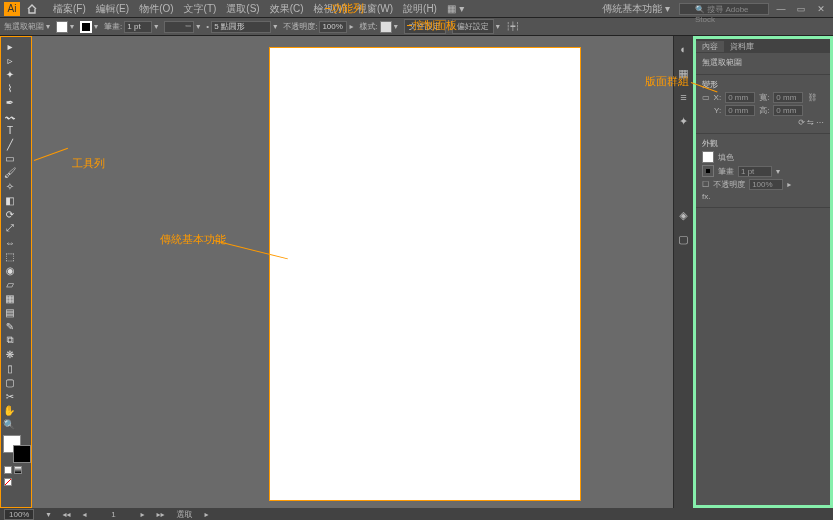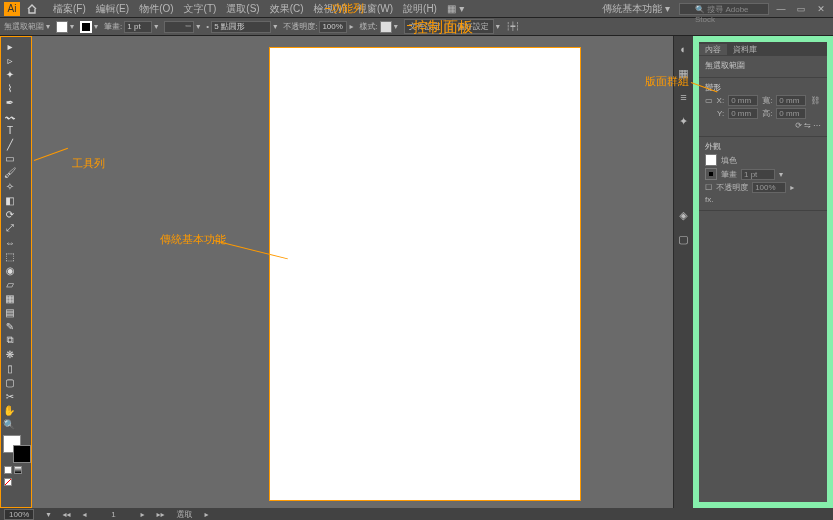--- a/index.html
+++ b/index.html
@@ -13,37 +13,37 @@
 .menubar .winbtn{width:16px;height:12px;display:flex;align-items:center;justify-content:center;cursor:pointer;font-size:9px}
 .label-menubar{position:absolute;left:331px;top:1px;color:#ff9a00;font-size:11px}
 .label-menubar::before{content:"";position:absolute;left:-6px;top:7px;width:5px;height:1px;background:#ff9a00}
 .control{height:18px;background:#535353;display:flex;align-items:center;padding:0 2px;border-bottom:1px solid #222;font-size:8px;gap:2px}
 .control .seg{display:flex;align-items:center;gap:2px;padding:0 2px}
 .control .swatch{width:12px;height:12px;border:1px solid #777;background:#fff}
 .control .swatch.nofill{background:linear-gradient(135deg,#fff 45%,red 45%,red 55%,#fff 55%)}
 .control input{background:#424242;border:1px solid #666;color:#ccc;font-size:8px;height:12px;padding:0 2px}
 .control .dd{width:28px}
 .control .btn{padding:1px 4px;background:#424242;border:1px solid #666;cursor:pointer}
-.label-control{position:absolute;left:413px;top:18px;color:#ff9a00;font-size:15px}
+.label-control{position:absolute;left:413px;top:18px;color:#ff9a00;font-size:11px}
 .label-control::before{content:"";position:absolute;left:-6px;top:7px;width:5px;height:1px;background:#ff9a00}
 .tabbar{height:16px;background:#424242;display:flex;align-items:center;padding-left:40px}
 .tabbar .tab{background:#535353;height:14px;padding:0 6px;display:flex;align-items:center;font-size:8px;border-top:1px solid #666;gap:5px}
 .tabbar .tab .x{cursor:pointer;color:#aaa}
 .main{position:absolute;top:36px;left:0;right:0;bottom:12px;display:flex}
 .toolbox{width:32px;background:#535353;border:1px solid #ff9a00;display:flex;flex-direction:column;flex-wrap:wrap;padding:2px;align-content:flex-start}
 .toolbox .tool{width:14px;height:14px;display:flex;align-items:center;justify-content:center;cursor:pointer;font-size:10px;color:#ddd}
 .toolbox .colorsw{width:28px;height:28px;position:relative;margin-top:4px}
 .toolbox .colorsw .f{position:absolute;width:18px;height:18px;background:#fff;border:1px solid #888;top:0;left:0}
 .toolbox .colorsw .s{position:absolute;width:18px;height:18px;background:#000;border:1px solid #888;bottom:0;right:0}
 .toolbox .mini{width:8px;height:8px;border:1px solid #888;display:inline-block;margin:1px}
 .canvas-area{flex:1;background:#6a6a6a;position:relative;overflow:hidden}
 .artboard{position:absolute;left:238px;top:12px;width:310px;height:452px;background:#fff;box-shadow:1px 1px 0 #444;outline:1px solid #ff9a00}
 .dock{width:20px;background:#424242;border-left:1px solid #2a2a2a;display:flex;flex-direction:column;align-items:center;padding-top:6px;gap:10px}
 .dock .dicon{width:14px;height:14px;cursor:pointer;font-size:11px;color:#bbb;display:flex;align-items:center;justify-content:center}
-.panels{width:140px;background:#535353;border:6px solid #86efac;display:flex;flex-direction:column;font-size:8px}
+.panels{width:140px;background:#535353;border:3px solid #86efac;display:flex;flex-direction:column;font-size:8px}
 .panels .ptabs{display:flex;background:#424242;height:14px;align-items:center}
 .panels .ptabs span{padding:0 6px;cursor:pointer}
 .panels .ptabs span.act{background:#535353}
 .panels .psec{padding:4px 6px;border-bottom:1px solid #424242}
 .panels .row{display:flex;align-items:center;gap:4px;margin:2px 0}
 .panels .row input{width:30px;height:11px;background:#424242;border:1px solid #666;color:#999;font-size:8px;padding:0 2px}
 .panels .row .sw{width:12px;height:12px;background:#fff;border:1px solid #777}
 .panels .title{color:#ccc;margin-bottom:2px}
 .statusbar{position:absolute;bottom:0;left:0;right:0;height:12px;background:#424242;display:flex;align-items:center;font-size:8px;padding:0 4px;gap:12px}
 .statusbar .zoom{background:#323232;padding:0 4px;border:1px solid #666}

